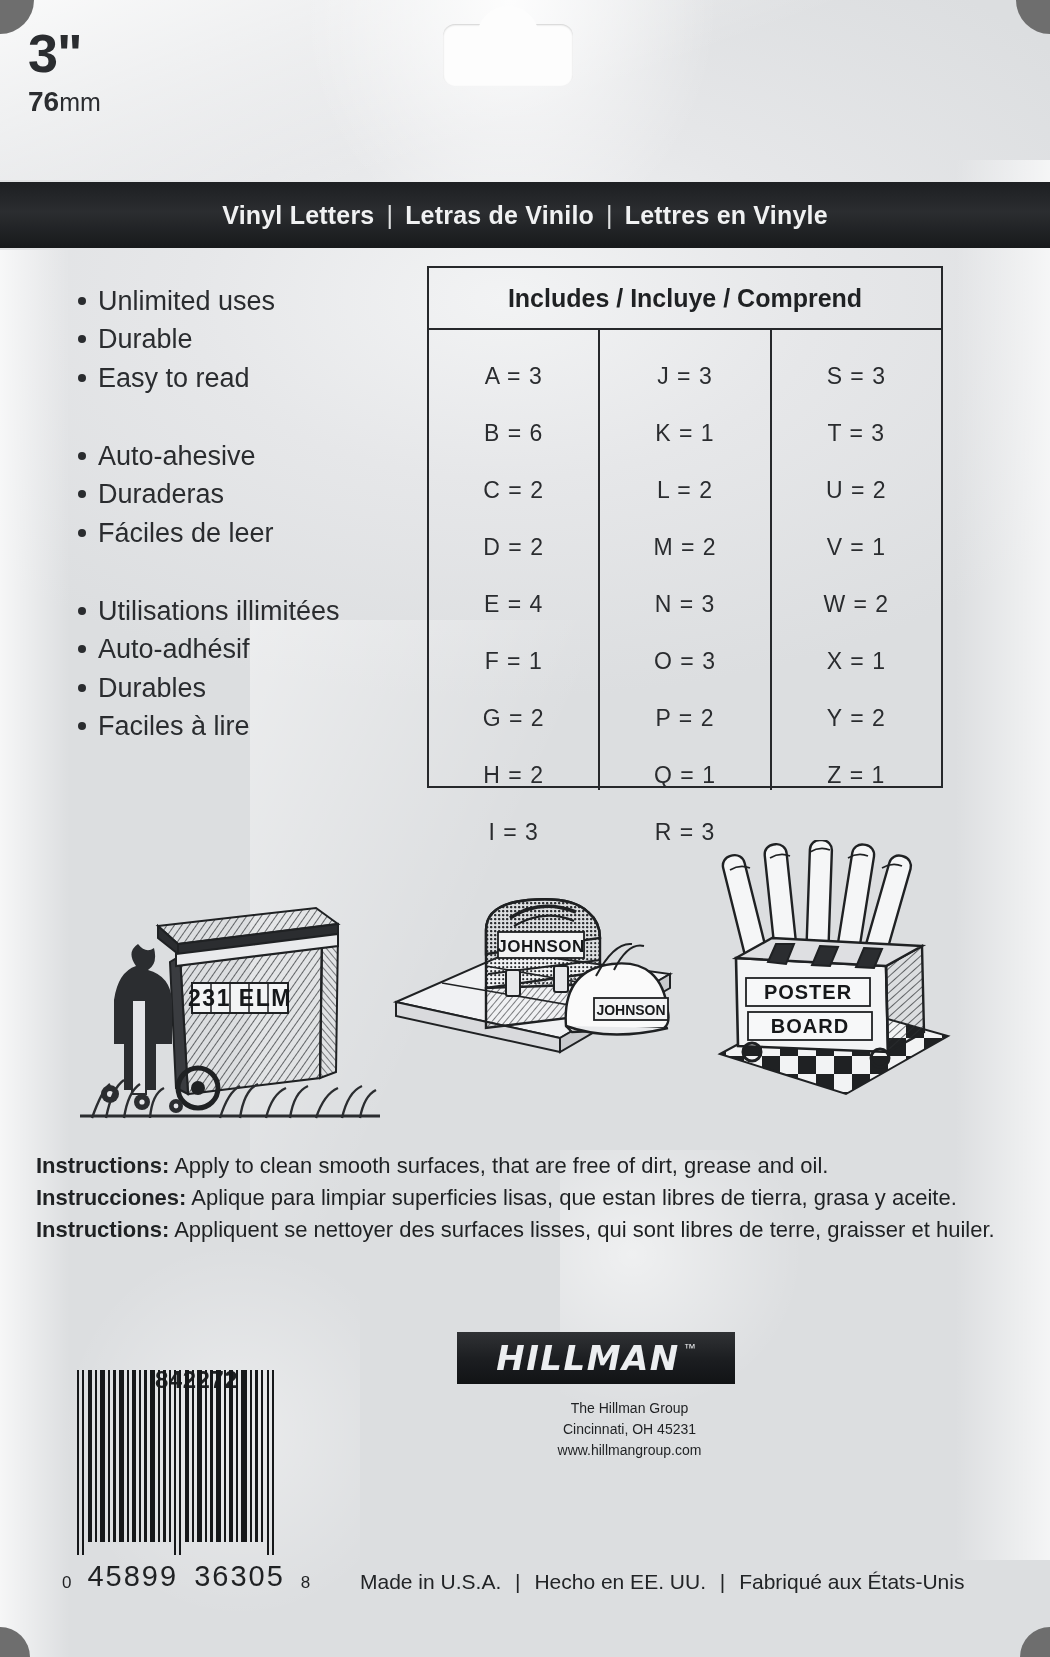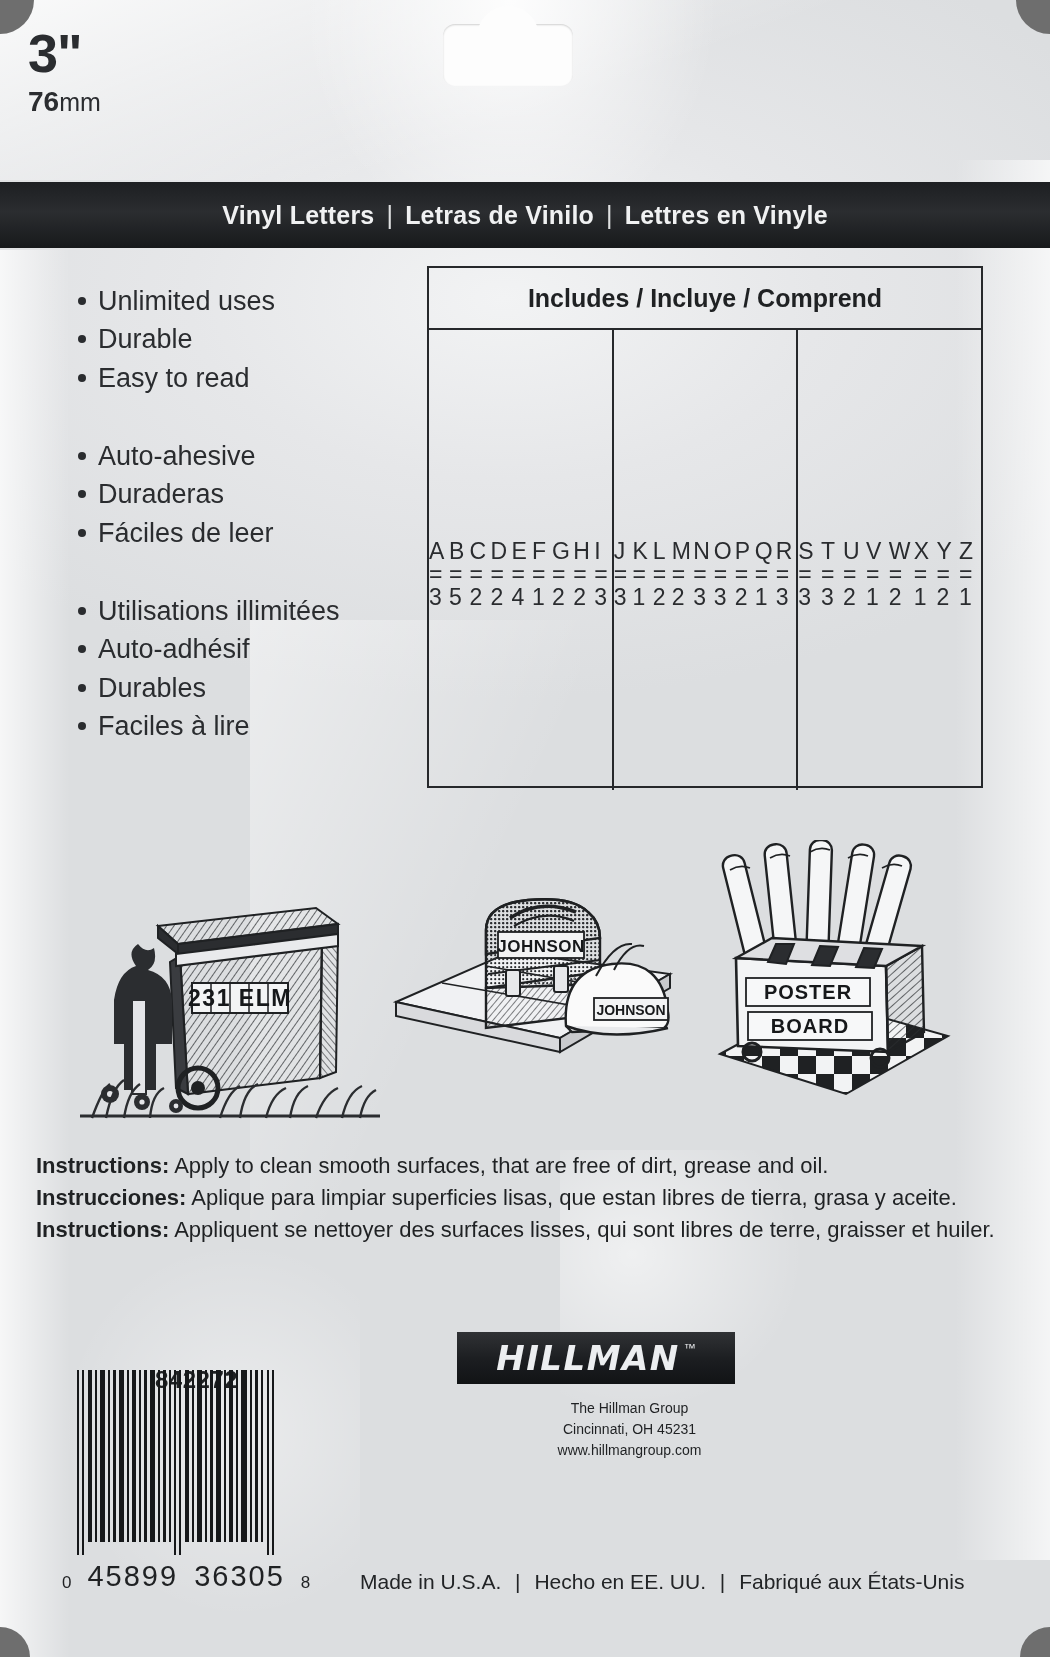--- a/index.html
+++ b/index.html
@@ -75,30 +75,30 @@
     display:flex;align-items:baseline;gap:12px;
     font-size:27px;color:#2a2c2f;line-height:1.42;
   }
   .dot{
     flex:0 0 auto;width:8px;height:8px;border-radius:50%;
     background:#2a2c2f;position:relative;top:-5px;
   }
 
   
   #includes-table{
-    position:absolute;left:427px;top:266px;width:556px;height:522px;
+    position:absolute;left:427px;top:266px;width:516px;height:522px;
     border:2px solid #26282b;box-sizing:border-box;
   }
   #includes-title{
     height:60px;display:flex;align-items:center;justify-content:center;
     border-bottom:2px solid #26282b;
     font-size:25px;font-weight:bold;color:#1f2123;
   }
   #includes-cols{display:flex;height:460px;}
-  .col{flex:1;display:flex;flex-direction:row;align-items:center;padding-top:28px;}
+  .col{flex:1;display:flex;flex-direction:column;align-items:center;padding-top:18px;}
   .col+.col{border-left:2px solid #26282b;}
   .cell{font-size:23px;color:#2a2c2f;line-height:1;padding:17px 0;letter-spacing:1px;}
 
   
   #illustrations{position:absolute;left:60px;top:840px;width:930px;height:300px;}
   .illus{position:absolute;}
   #illus-mailbox{left:20px;top:10px;}
   #illus-lunchbox{left:330px;top:30px;}
   #illus-posterboard{left:630px;top:0px;}
 
@@ -223,21 +223,21 @@
           <span>Faciles à lire</span>
         </div>
     </div>
   </div>
 
   <div id="includes-table">
     <div id="includes-title">Includes / Incluye / Comprend</div>
     <div id="includes-cols">
       <div class="col">
         <div class="cell">A = 3</div>
-        <div class="cell">B = 5</div>
+        <div class="cell">B = 6</div>
         <div class="cell">C = 2</div>
         <div class="cell">D = 2</div>
         <div class="cell">E = 4</div>
         <div class="cell">F = 1</div>
         <div class="cell">G = 2</div>
         <div class="cell">H = 2</div>
         <div class="cell">I = 3</div>
       </div>
       <div class="col">
         <div class="cell">J = 3</div>

